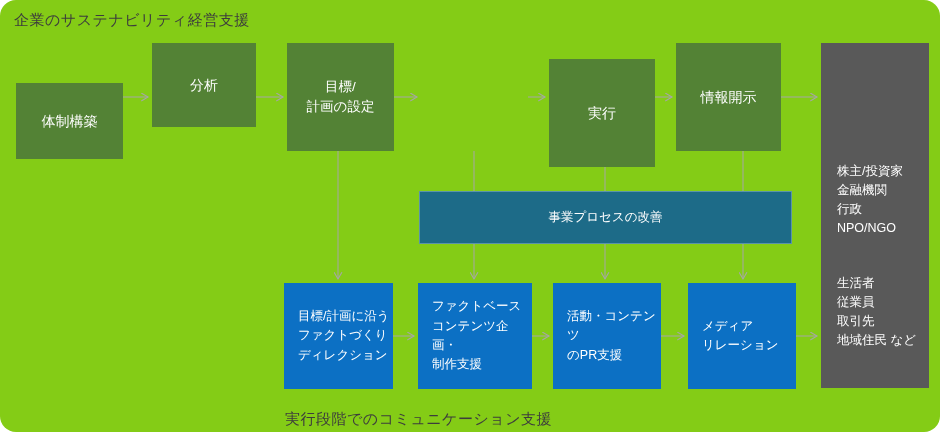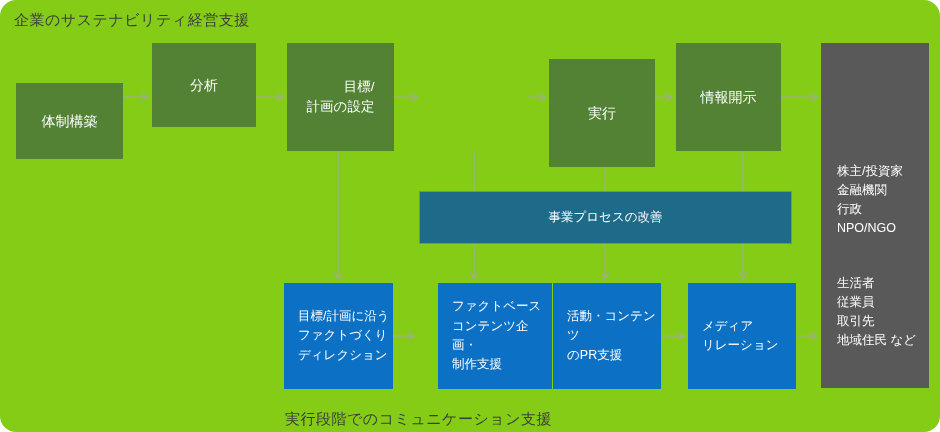--- a/index.html
+++ b/index.html
@@ -15,21 +15,21 @@
   .footer-label{
     position:absolute;left:285px;top:394px;font-size:15px;color:var(--text-dark,#3d3d3d);
     letter-spacing:0.5px;white-space:pre-line;margin-top:16px;
   }
   .arrow-layer{position:absolute;left:0;top:0;z-index:1;}
   .box{
     position:absolute;z-index:2;display:flex;align-items:center;justify-content:center;
     color:#fff;white-space:pre-line;box-sizing:border-box;text-align:center;
   }
   .box.green{background:var(--green,#538235);font-size:14px;line-height:1.45;}
-  .box.green.multiline{font-size:13.5px;text-align:right;}
+  .box.green.multiline{font-size:13.5px;text-align:center;}
   .box.teal{
     background:var(--teal,#1d6b88);font-size:12.5px;line-height:1.4;
     border:1px solid rgba(255,255,255,0.28);
   }
   .box.blue{
     background:var(--blue,#0c70c4);font-size:12.5px;line-height:1.55;
     justify-content:flex-start;text-align:left;padding-left:14px;padding-right:0;align-items:center;
   }
   .box.gray{
     background:var(--gray,#595959);display:block;text-align:left;
@@ -98,21 +98,21 @@
 
   <div class="box teal" style="left:419px;top:191px;width:373px;height:53px;">
     <span>事業プロセスの改善</span>
   </div>
 
   <div class="box blue" style="left:284px;top:283px;width:109px;height:106px;">
     <span>目標/計画に沿う
 ファクトづくり
 ディレクション</span>
   </div>
-  <div class="box blue" style="left:418px;top:283px;width:114px;height:106px;margin-left:20px;">
+  <div class="box blue" style="left:418px;top:283px;width:114px;height:106px;">
     <span>ファクトベース
 コンテンツ企画・
 制作支援</span>
   </div>
   <div class="box blue" style="left:553px;top:283px;width:108px;height:106px;">
     <span>活動・コンテンツ
 のPR支援</span>
   </div>
   <div class="box blue" style="left:688px;top:283px;width:108px;height:106px;">
     <span>メディア

